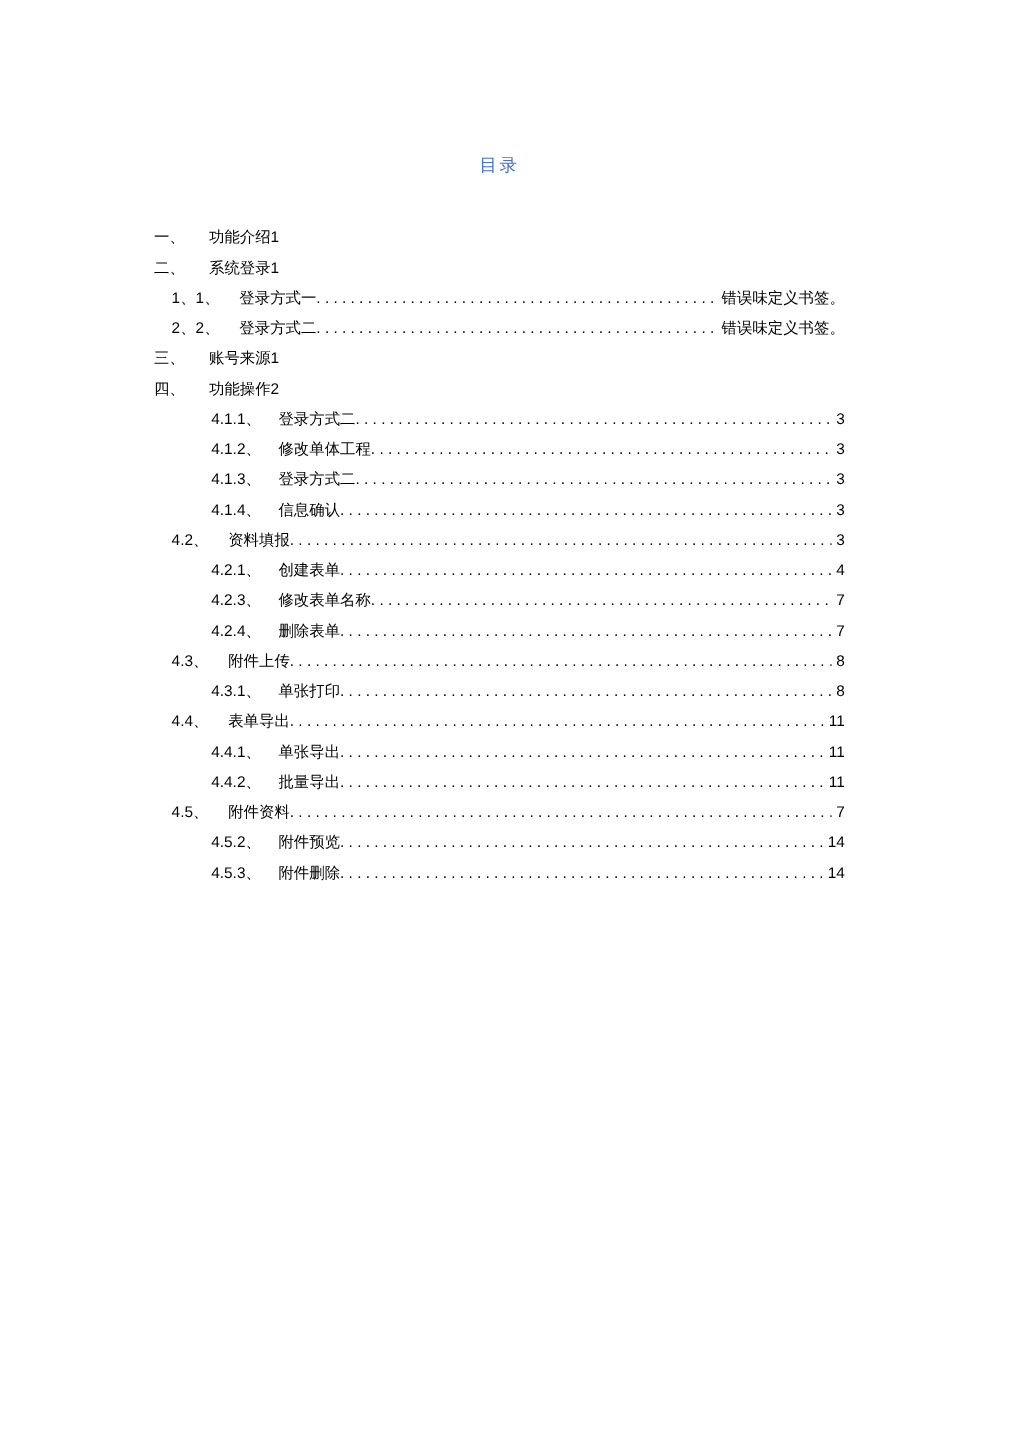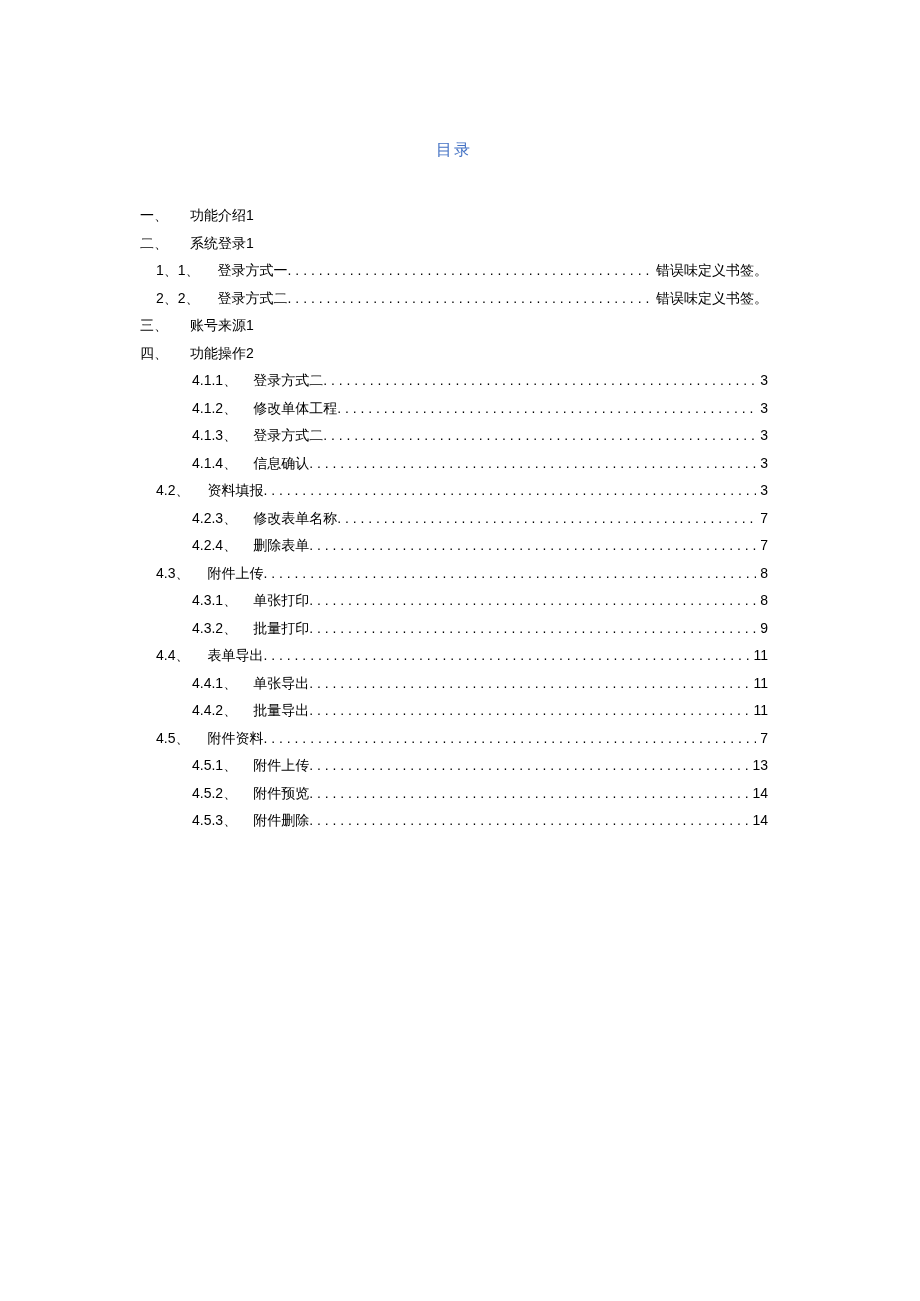--- a/index.html
+++ b/index.html
@@ -116,20 +116,26 @@
         <span class="leader"></span>
         <span class="pagecol">3</span>
       </div>
       <div class="toc-row ind1 lvl1">
         <span class="num">4.2、</span>
         <span class="label gap-title">资料填报</span>
         <span class="leader"></span>
         <span class="pagecol">3</span>
       </div>
       <div class="toc-row ind2 lvl2">
+        <span class="num">4.2.1、</span>
+        <span class="label gap-title">创建表单</span>
+        <span class="leader"></span>
+        <span class="pagecol">4</span>
+      </div>
+      <div class="toc-row ind2 lvl2">
         <span class="num">4.2.3、</span>
         <span class="label gap-title">修改表单名称</span>
         <span class="leader"></span>
         <span class="pagecol">7</span>
       </div>
       <div class="toc-row ind2 lvl2">
         <span class="num">4.2.4、</span>
         <span class="label gap-title">删除表单</span>
         <span class="leader"></span>
         <span class="pagecol">7</span>
@@ -138,26 +144,20 @@
         <span class="num">4.3、</span>
         <span class="label gap-title">附件上传</span>
         <span class="leader"></span>
         <span class="pagecol">8</span>
       </div>
       <div class="toc-row ind2 lvl2">
         <span class="num">4.3.1、</span>
         <span class="label gap-title">单张打印</span>
         <span class="leader"></span>
         <span class="pagecol">8</span>
-      </div>
-      <div class="toc-row ind2 lvl2">
-        <span class="num">4.3.2、</span>
-        <span class="label gap-title">批量打印</span>
-        <span class="leader"></span>
-        <span class="pagecol">9</span>
       </div>
       <div class="toc-row ind1 lvl1">
         <span class="num">4.4、</span>
         <span class="label gap-title">表单导出</span>
         <span class="leader"></span>
         <span class="pagecol">11</span>
       </div>
       <div class="toc-row ind2 lvl2">
         <span class="num">4.4.1、</span>
         <span class="label gap-title">单张导出</span>
@@ -170,26 +170,20 @@
         <span class="leader"></span>
         <span class="pagecol">11</span>
       </div>
       <div class="toc-row ind1 lvl1">
         <span class="num">4.5、</span>
         <span class="label gap-title">附件资料</span>
         <span class="leader"></span>
         <span class="pagecol">7</span>
       </div>
       <div class="toc-row ind2 lvl2">
-        <span class="num">4.5.1、</span>
-        <span class="label gap-title">附件上传</span>
-        <span class="leader"></span>
-        <span class="pagecol">13</span>
-      </div>
-      <div class="toc-row ind2 lvl2">
         <span class="num">4.5.2、</span>
         <span class="label gap-title">附件预览</span>
         <span class="leader"></span>
         <span class="pagecol">14</span>
       </div>
       <div class="toc-row ind2 lvl2">
         <span class="num">4.5.3、</span>
         <span class="label gap-title">附件删除</span>
         <span class="leader"></span>
         <span class="pagecol">14</span>

